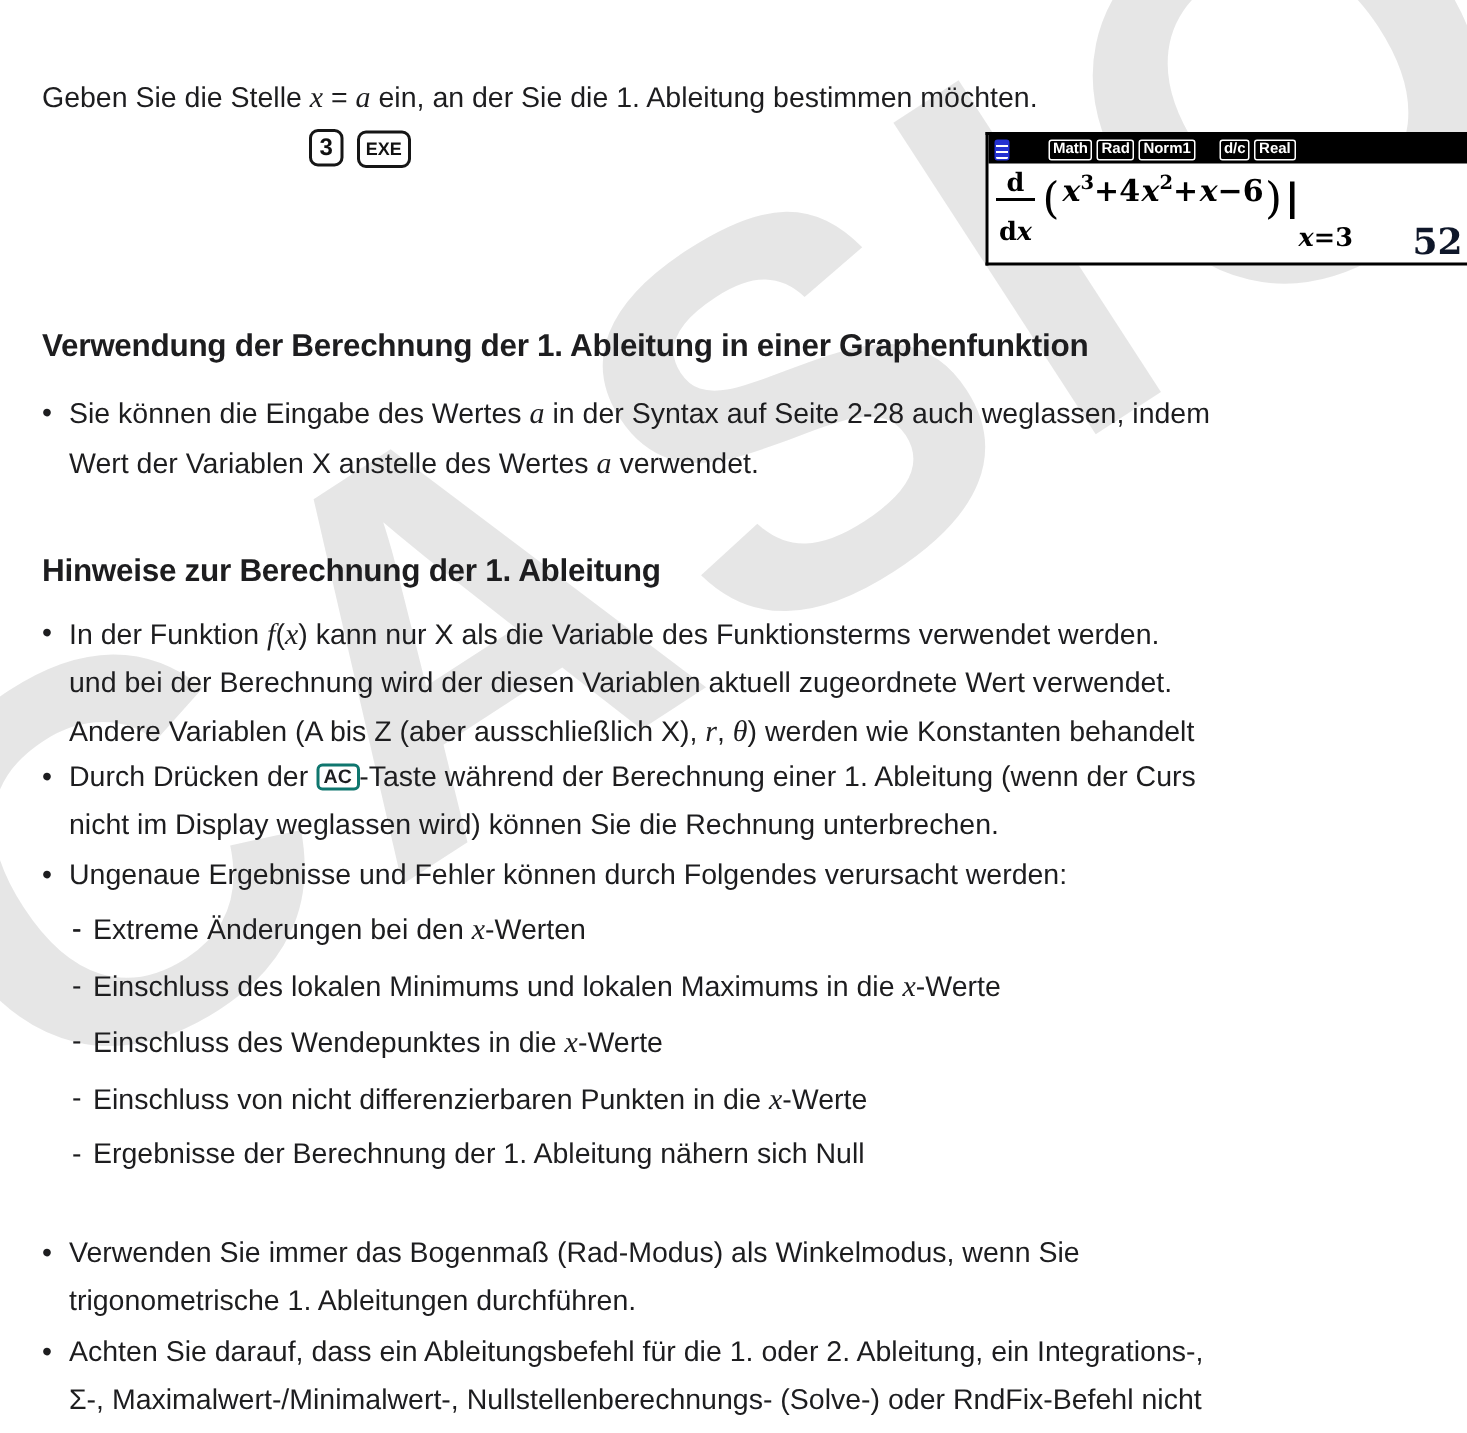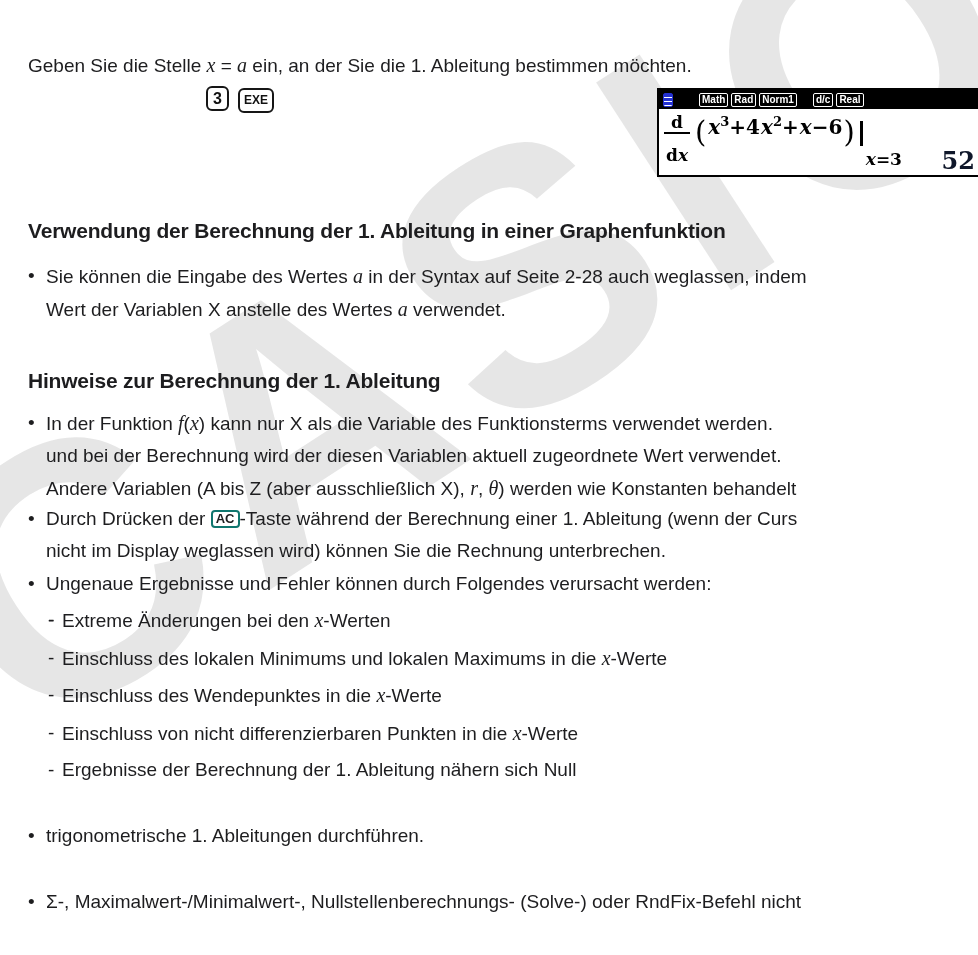--- a/index.html
+++ b/index.html
@@ -131,22 +131,22 @@
   <div class="dashes" style="top:602px">
     <div class="ln"><span class="dash">-</span></div>
     <div class="ln"><span class="dash">-</span><span>Extreme Änderungen bei den <span class="v">x</span>-Werten</span></div>
     <div class="ln"><span class="dash">-</span><span>Einschluss des lokalen Minimums und lokalen Maximums in die <span class="v">x</span>-Werte</span></div>
     <div class="ln"><span class="dash">-</span><span>Einschluss des Wendepunktes in die <span class="v">x</span>-Werte</span></div>
     <div class="ln"><span class="dash">-</span><span>Einschluss von nicht differenzierbaren Punkten in die <span class="v">x</span>-Werte</span></div>
     <div class="ln"><span class="dash">-</span><span>Ergebnisse der Berechnung der 1. Ableitung nähern sich Null</span></div>
   </div>
 
   <div class="para" style="top:820px">
-    <div class="ln"><span class="dot">•</span></div>
+    <div class="ln"><span class="dot">•</span><span>Verwenden Sie immer das Bogenmaß (Rad-Modus) als Winkelmodus, wenn Sie</span></div>
     <div class="ln">trigonometrische 1. Ableitungen durchführen.</div>
   </div>
 
   <div class="para" style="top:886px">
-    <div class="ln"><span class="dot">•</span></div>
+    <div class="ln"><span class="dot">•</span><span>Achten Sie darauf, dass ein Ableitungsbefehl für die 1. oder 2. Ableitung, ein Integrations-,</span></div>
     <div class="ln">Σ-, Maximalwert-/Minimalwert-, Nullstellenberechnungs- (Solve-) oder RndFix-Befehl nicht</div>
   </div>
 
 </div>
 
 </body></html>

